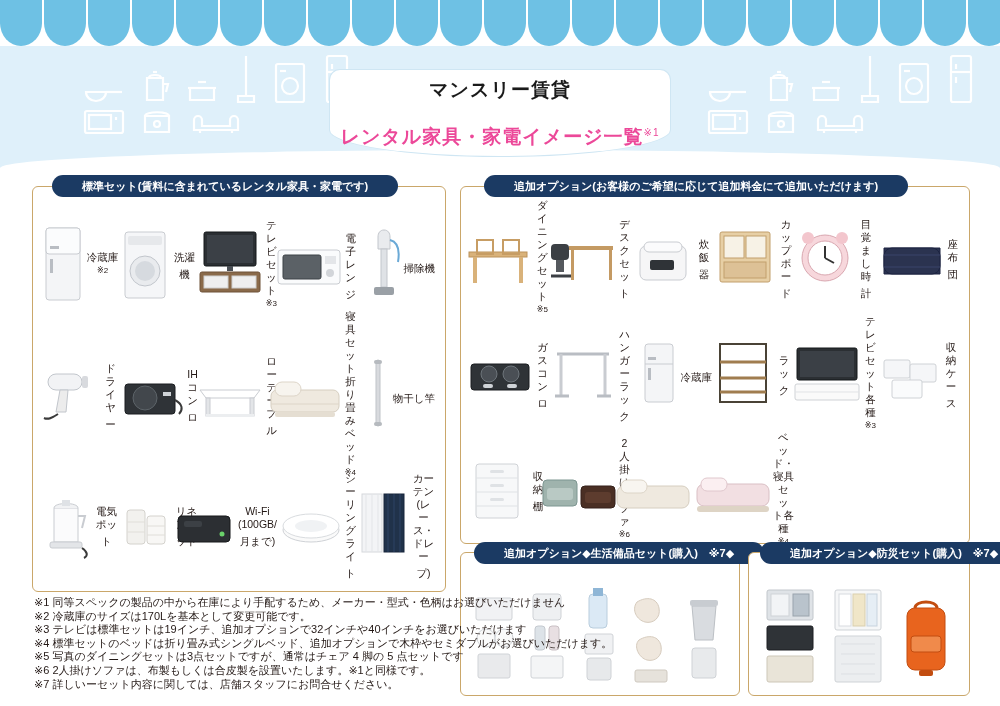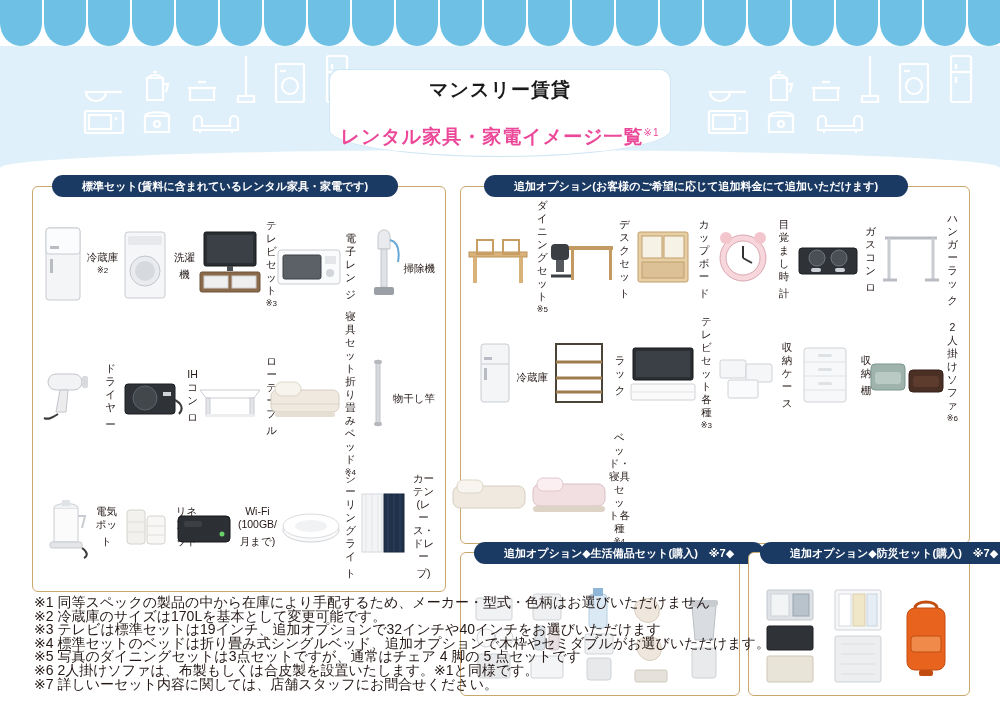--- a/index.html
+++ b/index.html
@@ -102,21 +102,21 @@
   #grid-option{left:466px;top:200px;width:496px;}
   #grid-option .item{width:82px;height:114px;margin-bottom:2px;}
 
   .photo-strip{position:absolute;display:flex;align-items:flex-end;justify-content:space-around;}
   #strip-living{left:468px;top:576px;width:262px;height:112px;}
   #strip-bousai{left:756px;top:576px;width:204px;height:112px;}
 
   
   .notes{
     position:absolute;left:34px;top:596px;width:412px;
-    font-size:14px;line-height:13.6px;color:#231815;
+    font-size:11px;line-height:13.6px;color:#231815;
   }
   .notes div{white-space:nowrap;}
 
   
   svg{display:block;}
 </style>
 </head>
 <body>
 
 <div class="header">
@@ -473,20 +473,30 @@
           <rect x="28" y="28" width="3" height="30" fill="#c49a63"></rect>
           <rect x="66" y="28" width="3" height="30" fill="#c49a63"></rect>
           <rect x="8" y="22" width="18" height="16" rx="4" fill="#3b3f44"></rect>
           <rect x="13" y="38" width="8" height="12" fill="#55595e"></rect>
           <path d="M8 54h20" stroke="#3b3f44" stroke-width="3" fill="none"></path>
         </svg>
     </div>
     <div class="cap"><span>デスクセット</span><sup></sup></div>
   </div>
 
+  <div class="item">
+    <div class="art">
+      <svg width="66" height="70" viewBox="0 0 66 70">
+          <rect x="10" y="24" width="46" height="34" rx="6" fill="#f6f6f7" stroke="#c9ccd1"></rect>
+          <rect x="14" y="20" width="38" height="10" rx="5" fill="#fbfbfc" stroke="#c9ccd1"></rect>
+          <rect x="20" y="38" width="24" height="10" rx="2" fill="#2f3337"></rect>
+        </svg>
+    </div>
+    <div class="cap"><span>炊飯器</span><sup></sup></div>
+  </div>
 
   <div class="item">
     <div class="art">
       <svg width="66" height="70" viewBox="0 0 66 70">
           <rect x="8" y="10" width="50" height="50" rx="2" fill="#e7cfa5" stroke="#c29f6d"></rect>
           <rect x="12" y="14" width="20" height="22" fill="#f7f2e6" stroke="#c29f6d"></rect>
           <rect x="34" y="14" width="20" height="22" fill="#f7f2e6" stroke="#c29f6d"></rect>
           <rect x="12" y="40" width="42" height="16" fill="#ddc196" stroke="#c29f6d"></rect>
         </svg>
     </div>
@@ -499,20 +509,30 @@
           <circle cx="31" cy="36" r="23" fill="#f7d7dc" stroke="#d9a7b0"></circle>
           <circle cx="31" cy="36" r="17" fill="#ffffff" stroke="#d9a7b0"></circle>
           <path d="M31 36V24M31 36l9 5" stroke="#333" stroke-width="2" fill="none"></path>
           <circle cx="14" cy="16" r="6" fill="#f3c6cd"></circle>
           <circle cx="48" cy="16" r="6" fill="#f3c6cd"></circle>
         </svg>
     </div>
     <div class="cap"><span>目覚まし時計</span><sup></sup></div>
   </div>
 
+  <div class="item">
+    <div class="art">
+      <svg width="72" height="70" viewBox="0 0 72 70">
+          <path d="M8 26h56v26H8z" rx="6" fill="#2b3350" stroke="#1c2340"></path>
+          <rect x="8" y="26" width="56" height="26" rx="8" fill="#2b3350" stroke="#1c2340"></rect>
+          <path d="M8 33h56M8 45h56" stroke="#3b456a" fill="none"></path>
+        </svg>
+    </div>
+    <div class="cap"><span>座布団</span><sup></sup></div>
+  </div>
 
   <div class="item">
     <div class="art">
       <svg width="72" height="70" viewBox="0 0 72 70">
           <rect x="6" y="26" width="58" height="26" rx="3" fill="#2f3337" stroke="#1a1d20"></rect>
           <circle cx="24" cy="36" r="8" fill="#4a4f55" stroke="#6e757b"></circle>
           <circle cx="46" cy="36" r="8" fill="#4a4f55" stroke="#6e757b"></circle>
           <rect x="18" y="46" width="10" height="4" rx="2" fill="#cfd3d7"></rect>
           <rect x="42" y="46" width="10" height="4" rx="2" fill="#cfd3d7"></rect>
         </svg>

